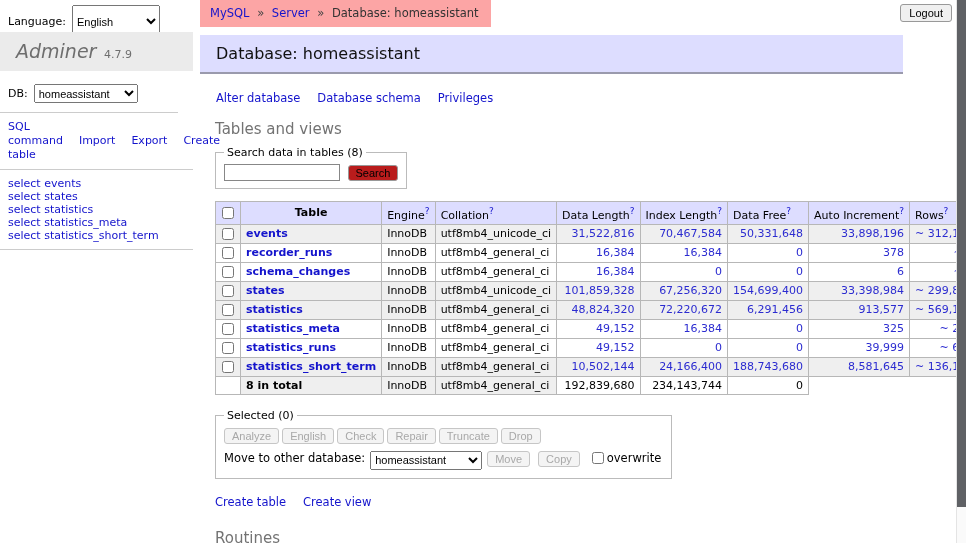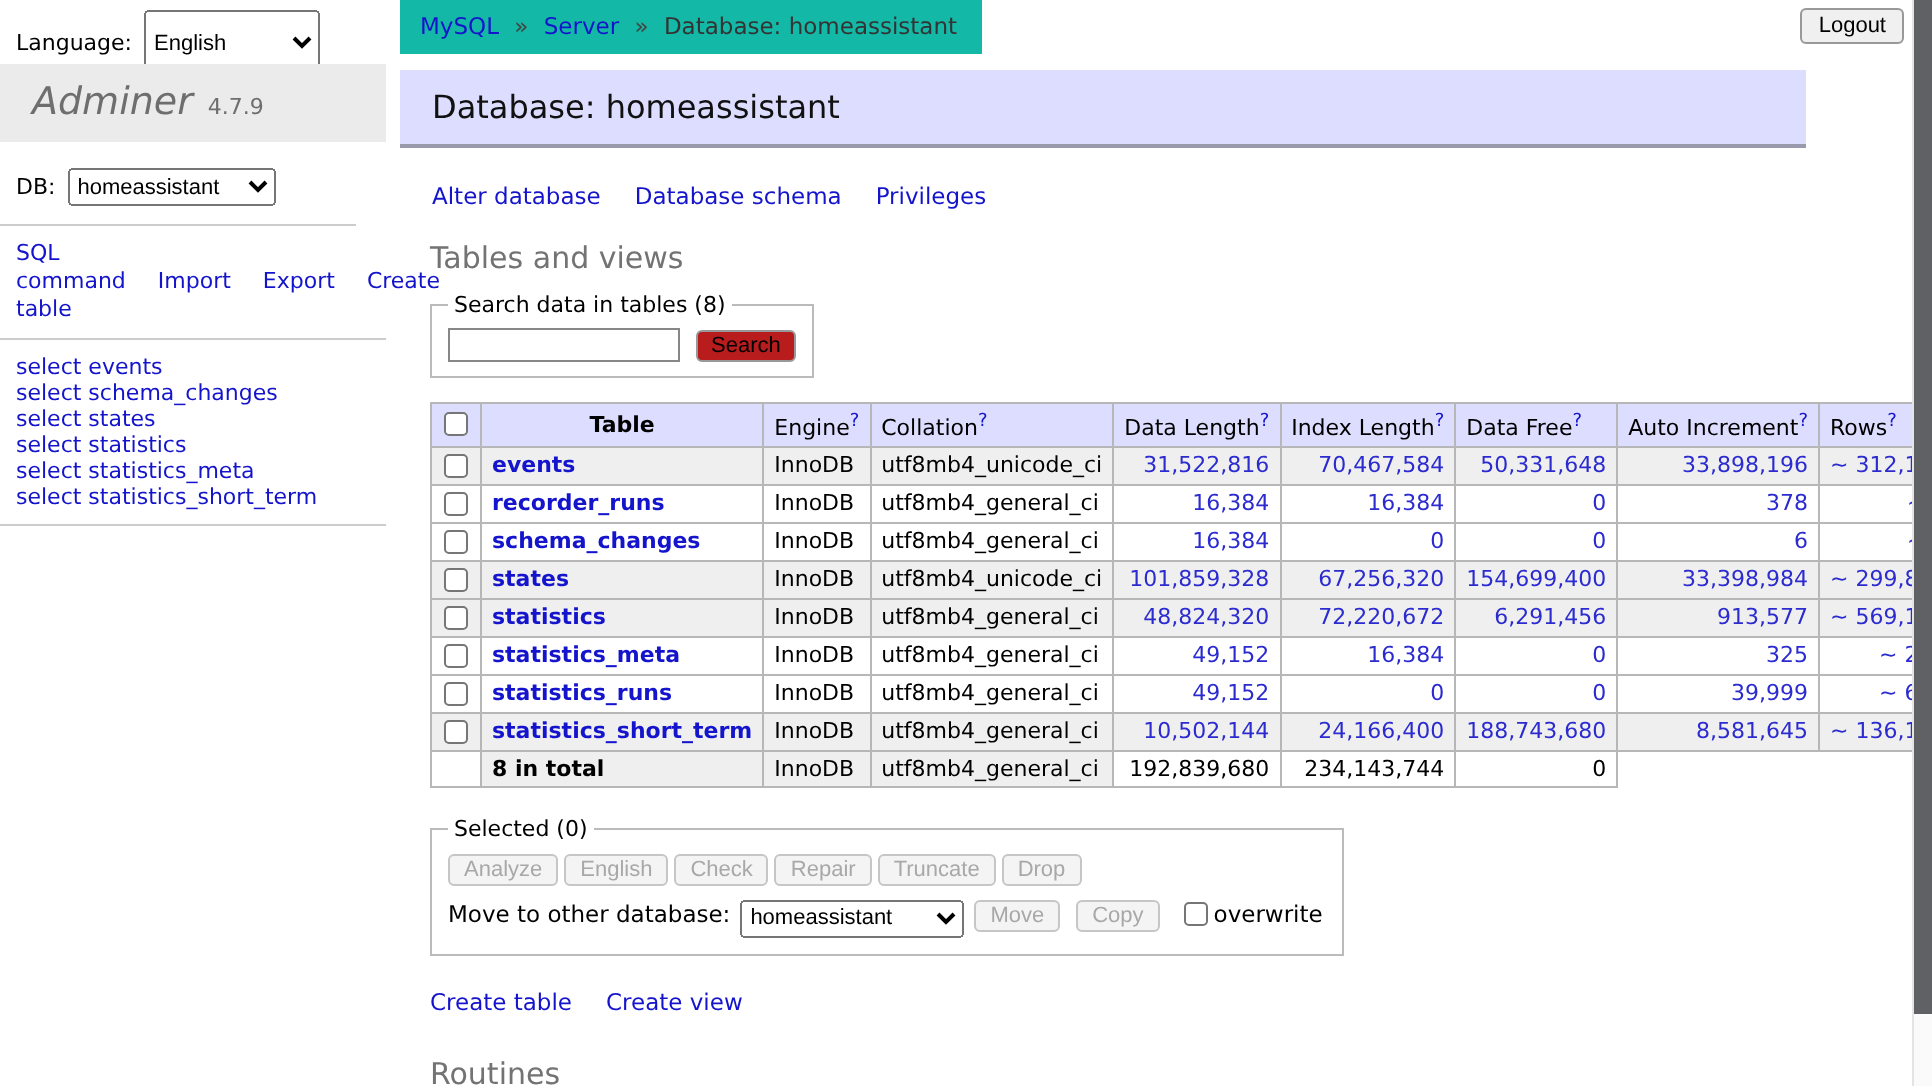--- a/index.html
+++ b/index.html
@@ -32,21 +32,21 @@
   .db-row{display:flex;align-items:center;gap:6px;margin:13px 0 9px 8px;}
   .db-row select{font-size:11px;width:104px;height:19px;}
   .side-sec{border-top:1px solid #ccc;padding:7px 8px;}
   .side-actions a{margin-right:16px;line-height:14px;}
   .side-actions{width:178px;box-sizing:border-box;}
   .side-links a{display:block;line-height:13px;}
   .side-end{border-top:1px solid #ccc;height:0;}
 
   
   .main{position:absolute;left:200px;top:0;width:710px;}
-  .breadcrumb{display:inline-block;background:#14b8a6;padding:6px 12px 7px 10px;font-size:11.5px;color:#333;}
+  .breadcrumb{display:inline-block;background:#fca5a5;padding:6px 12px 7px 10px;font-size:11.5px;color:#333;}
   .breadcrumb .sep{color:#444;margin:0 4px;}
   .page-title{
     margin:8px 0 0 0;background:#ddf;border-bottom:2px solid #9a9aad;
     padding:9px 16px;font-size:16px;font-weight:normal;color:#111;width:703px;box-sizing:border-box;
   }
   .nav-links{margin:17px 0 0 16px;}
   .nav-links a{margin-right:17px;font-size:11.5px;}
   h3{font-weight:normal;font-size:15px;color:#737373;margin:0;}
   .h3-tables{margin:15px 0 0 15px;}
   .h3-routines{margin:20px 0 0 15px;}
@@ -111,21 +111,20 @@
   </div>
   <div class="db-row">
     <span>DB:</span>
     <select>
       <option>homeassistant</option>
     </select>
   </div>
   <div class="side-sec side-actions"><a>SQL command</a><a>Import</a><a>Export</a><a>Create table</a></div>
   <div class="side-sec side-links">
       <a>select events</a>
-      <a>select schema_changes</a>
       <a>select states</a>
       <a>select statistics</a>
       <a>select statistics_meta</a>
       <a>select statistics_short_term</a>
     </div>
   <div class="side-end"></div>
 </aside>
 
 <main class="main">
   <div class="breadcrumb">

